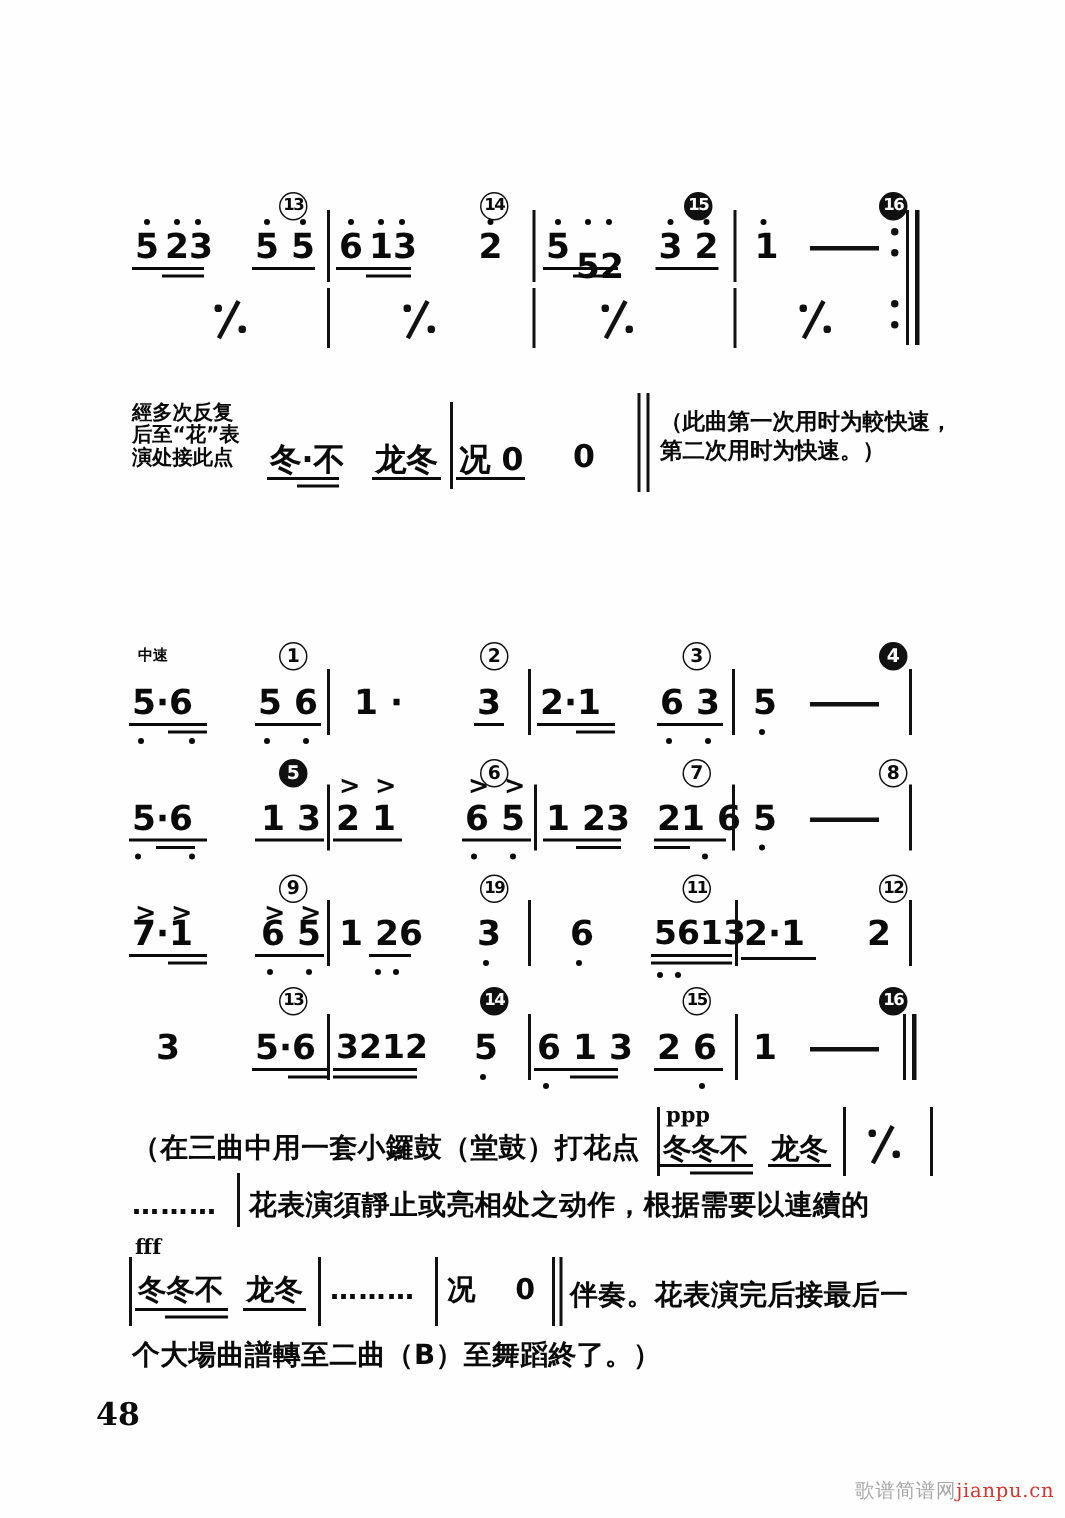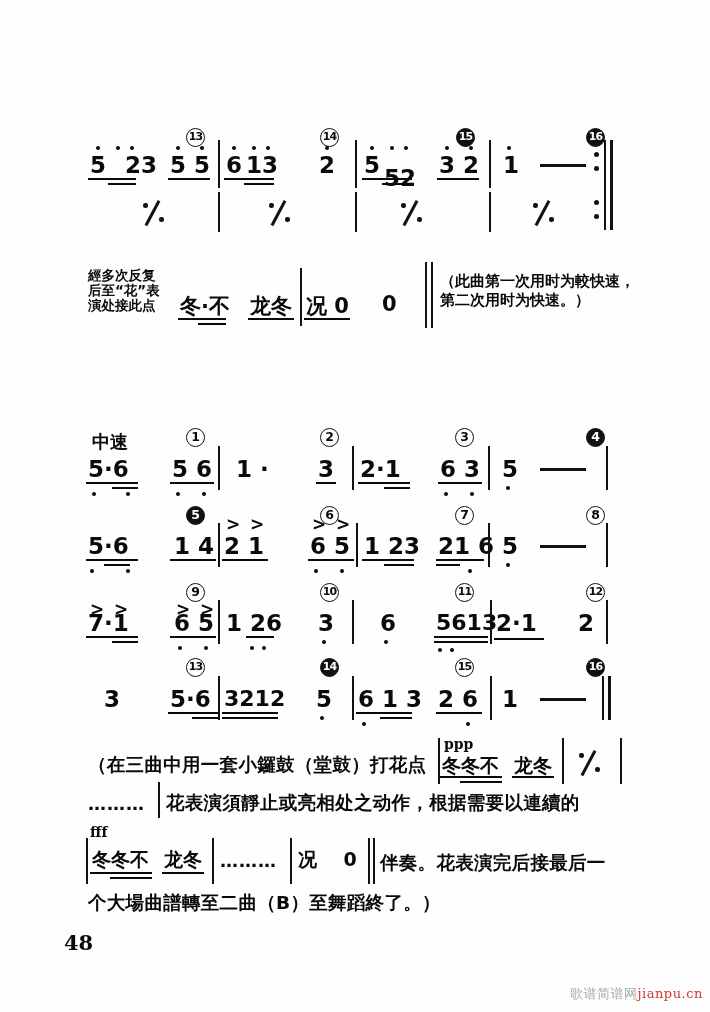--- a/index.html
+++ b/index.html
@@ -155,21 +155,21 @@
   .subtitle {
     position: absolute;
     width: 100%;
     text-align: center;
     font-size: 17px;
     font-weight: 700;
   }
 
   .tempo {
     position: absolute;
-    font-size: 18px;
+    font-size: 10px;
     font-weight: 700;
     text-align: center;
   }
 
   .leftnote {
     position: absolute;
     font-size: 13.5px;
     font-weight: 700;
     line-height: 15px;
     white-space: pre-line;
@@ -238,21 +238,21 @@
 
     <div class="mnum tight abs" style="left:186px; top:128px;">13</div>
     <div class="mnum tight abs" style="left:320px; top:128px;">14</div>
     <div class="mnum tight filled abs" style="left:456px; top:128px;">15</div>
     <div class="mnum tight filled abs" style="left:586px; top:128px;">16</div>
 
     <div class="odot-up" style="left:96px; top:146px;"></div>
     <div class="odot-up" style="left:116px; top:146px;"></div>
     <div class="odot-up" style="left:130px; top:146px;"></div>
     <div class="note abs" style="left:90px; top:154px;">5</div>
-    <div class="note abs" style="left:110px; top:154px;margin-left:15px;">23</div>
+    <div class="note abs" style="left:110px; top:154px;">23</div>
     <div class="beam" style="left:88px; top:178px; width:48px;"></div>
     <div class="beam thin" style="left:108px; top:183px; width:28px;"></div>
 
     <div class="odot-up" style="left:176px; top:146px;"></div>
     <div class="odot-up" style="left:200px; top:146px;"></div>
     <div class="note abs" style="left:170px; top:154px;">5</div>
     <div class="note abs" style="left:194px; top:154px;">5</div>
     <div class="beam" style="left:168px; top:178px; width:42px;"></div>
 
     <div class="bar" style="left:218px; top:140px; height:48px;"></div>
@@ -402,21 +402,21 @@
     <div class="mnum" style="left:320px; top:506px;">6</div>
     <div class="mnum" style="left:455px; top:506px;">7</div>
     <div class="mnum" style="left:586px; top:506px;">8</div>
 
     <div class="note abs" style="left:88px; top:535px;">5·6</div>
     <div class="beam" style="left:86px; top:559px; width:52px;"></div>
     <div class="beam thin" style="left:104px; top:564px; width:26px;"></div>
     <div class="odot-dn" style="left:90px; top:569px;"></div>
     <div class="odot-dn" style="left:126px; top:569px;"></div>
 
-    <div class="note abs" style="left:174px; top:535px;">1 4</div>
+    <div class="note abs" style="left:174px; top:535px;">1 3</div>
     <div class="beam" style="left:170px; top:559px; width:46px;"></div>
 
     <div class="bar" style="left:218px; top:523px; height:44px;"></div>
 
     <div class="accent" style="left:226px; top:516px;">&gt;</div>
     <div class="accent" style="left:250px; top:516px;">&gt;</div>
     <div class="note abs" style="left:224px; top:535px;">2 1</div>
     <div class="beam" style="left:222px; top:559px; width:46px;"></div>
 
     <div class="accent" style="left:312px; top:516px;">&gt;</div>
@@ -442,21 +442,21 @@
     <div class="note abs" style="left:502px; top:535px;">5</div>
     <div class="odot-dn" style="left:506px; top:563px;"></div>
 
     <div class="dash" style="left:540px; top:545px; width:46px;"></div>
 
     <div class="bar" style="left:606px; top:523px; height:44px;"></div>
   </div>
 
   <div class="sys">
     <div class="mnum" style="left:186px; top:583px;">9</div>
-    <div class="mnum tight" style="left:320px; top:583px;">10</div>
+    <div class="mnum tight" style="left:320px; top:583px;">19</div>
     <div class="mnum tight" style="left:455px; top:583px;">11</div>
     <div class="mnum tight" style="left:586px; top:583px;">12</div>
 
     <div class="accent" style="left:90px; top:601px;">&gt;</div>
     <div class="accent" style="left:114px; top:601px;">&gt;</div>
     <div class="note abs" style="left:88px; top:612px;">7·1</div>
     <div class="beam" style="left:86px; top:636px; width:52px;"></div>
     <div class="beam thin" style="left:112px; top:641px; width:26px;"></div>
 
     <div class="accent" style="left:176px; top:601px;">&gt;</div>

